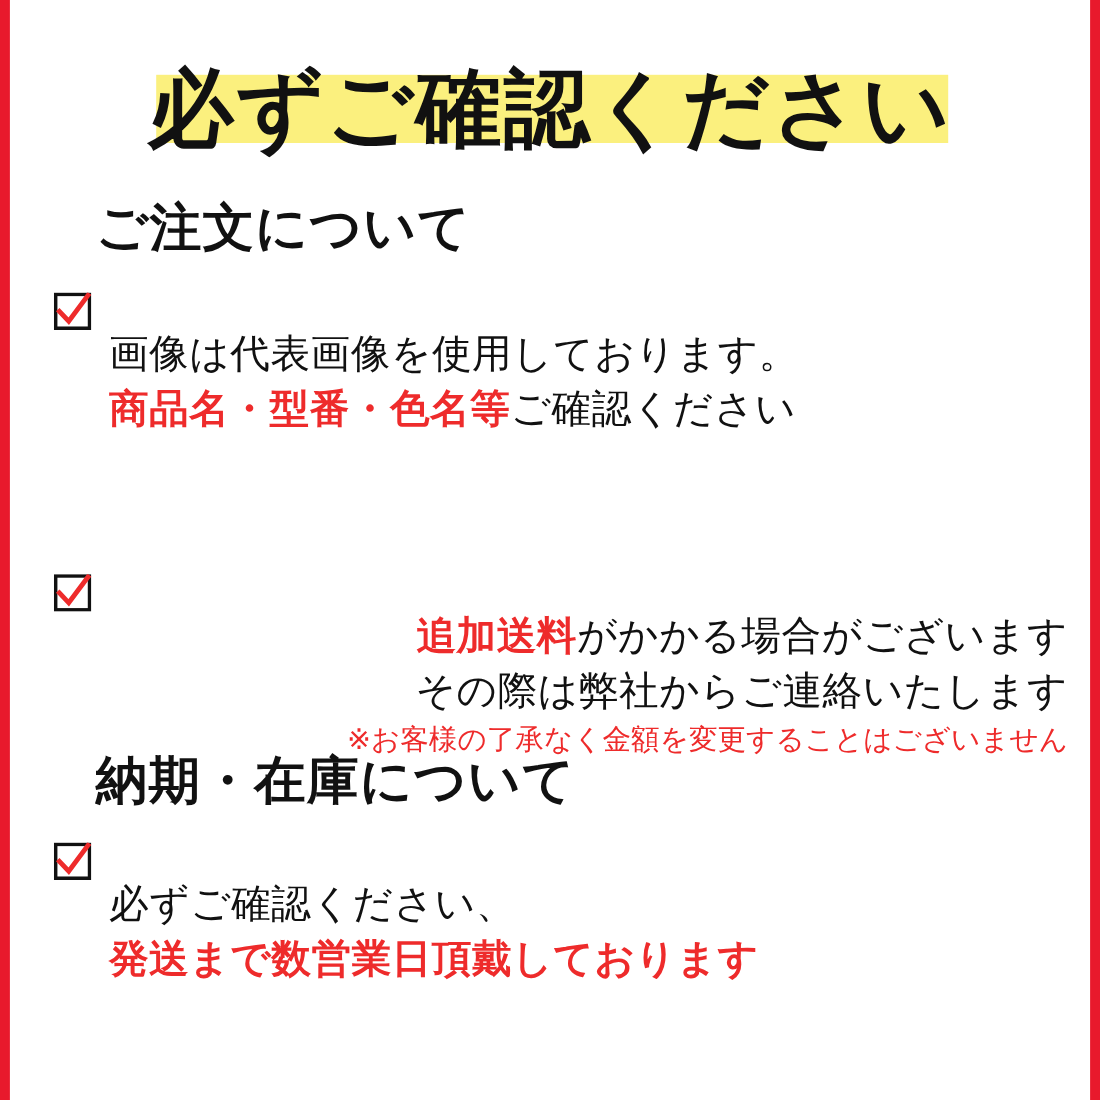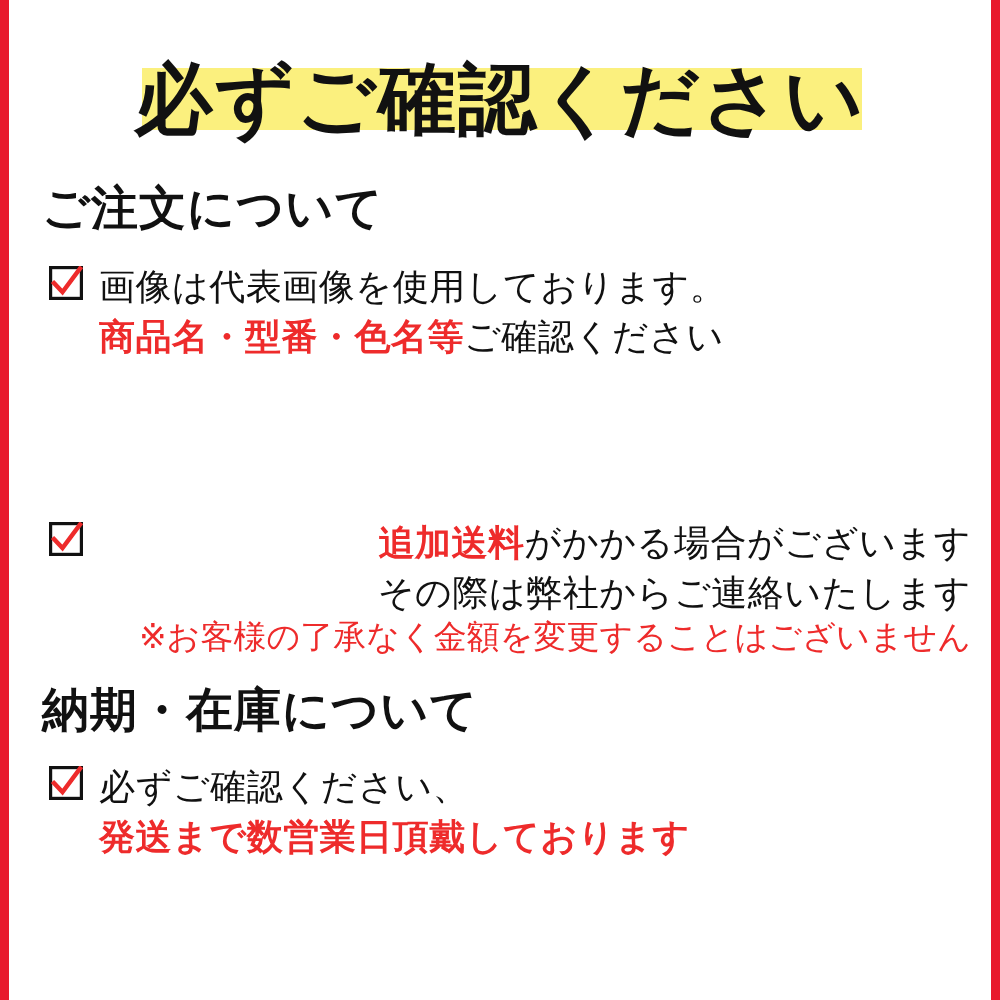--- a/index.html
+++ b/index.html
@@ -73,20 +73,21 @@
 
   
   .section-heading {
     position: absolute;
     font-size: 47px;
     line-height: 52px;
     font-weight: bold;
     color: #111111;
     letter-spacing: 1px;
     white-space: nowrap;
+    margin-left: 45px;
   }
   #heading-order { left: 33px; top: 182px; }
   #heading-stock { left: 33px; top: 684px; }
 
   
   .item {
     position: absolute;
     left: 40px;
     right: 20px;
   }
@@ -94,32 +95,33 @@
     position: absolute;
     left: 0;
     top: 4px;
     width: 34px;
     height: 34px;
   }
   .check-icon svg { display: block; }
 
   .lines {
     margin-left: 50px;
+    margin-top: 36px;
   }
   .line {
     font-size: 36px;
     line-height: 50px;
     color: #111111;
     white-space: nowrap;
     letter-spacing: 0.5px;
   }
   .red { color: #ee2b2b; font-weight: bold; }
   .blk { color: #111111; }
   .note {
-    font-size: 33px;
+    font-size: 26px;
     line-height: 38px;
     color: #ee2b2b;
     white-space: nowrap;
     letter-spacing: 0px;
   }
 
   #item-1 { top: 262px; }
   #item-2 { top: 384px; }
   #item-3 { top: 518px; text-align: right; }
   #item-4 { top: 762px; }

